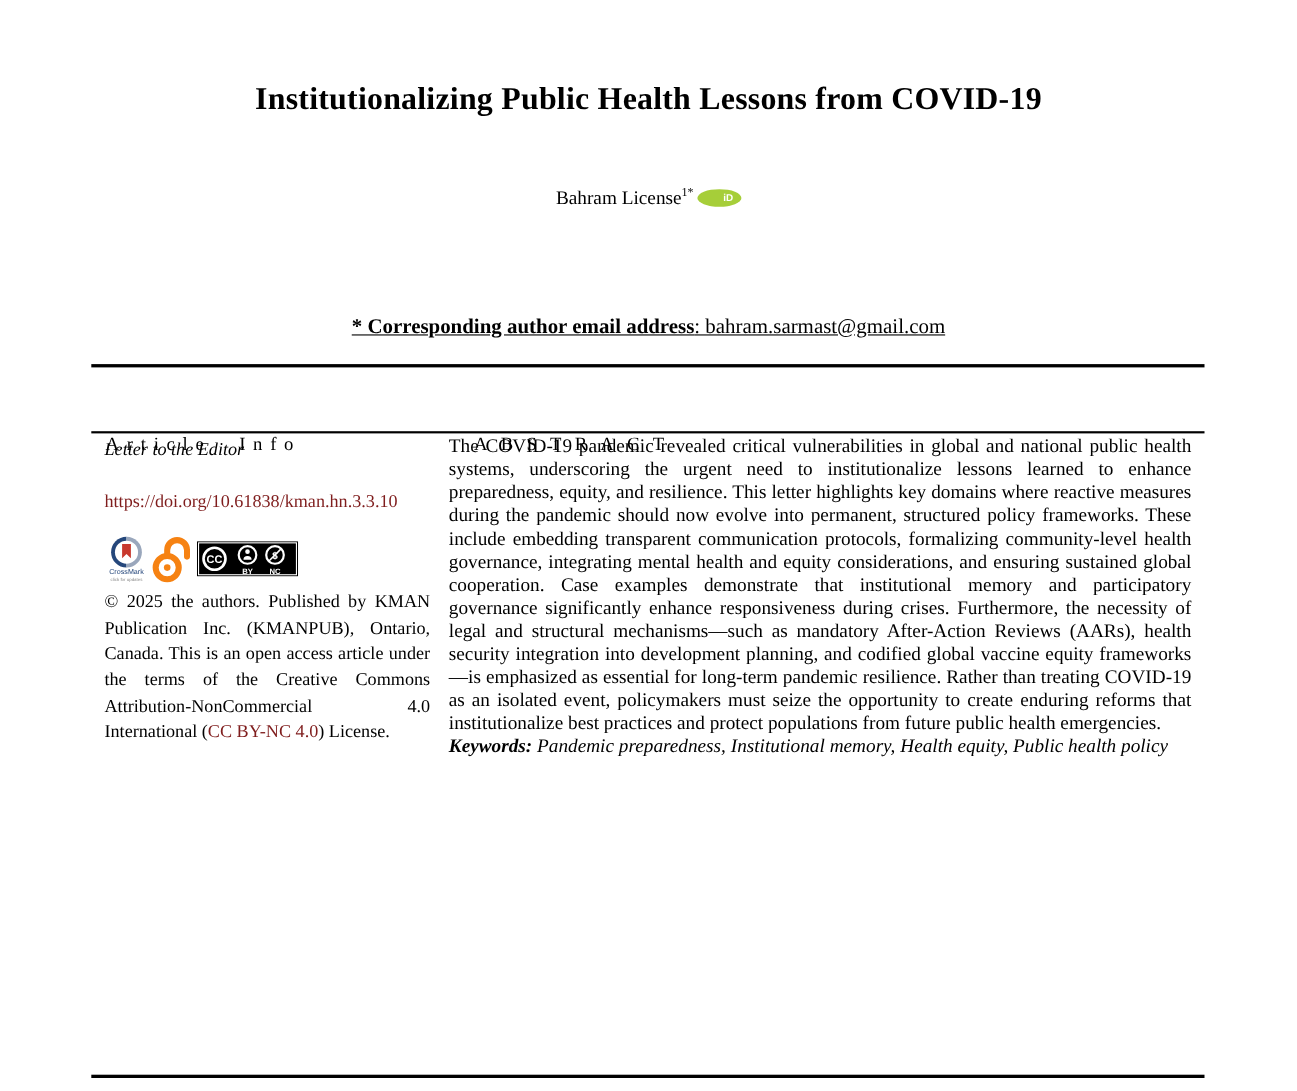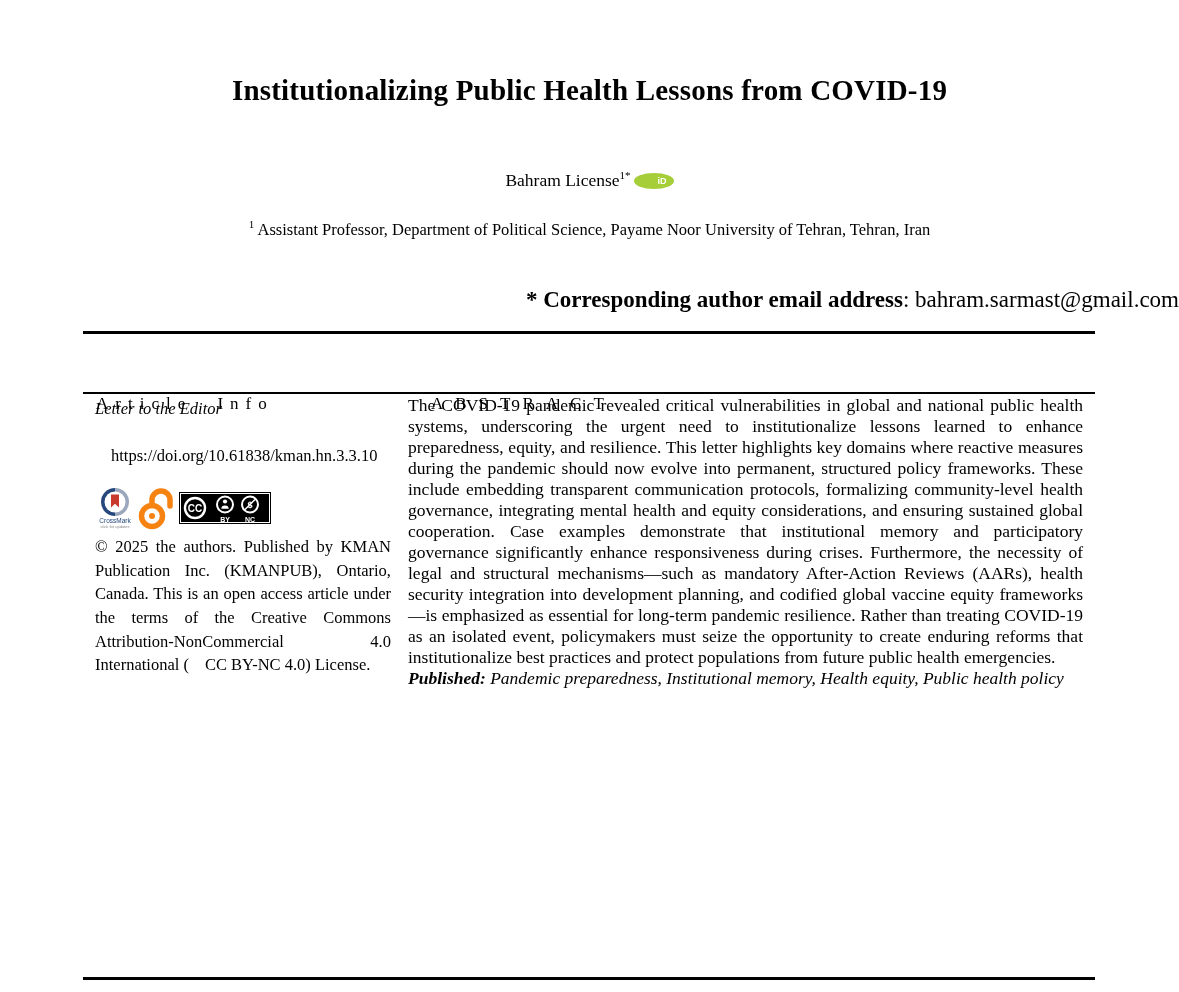--- a/index.html
+++ b/index.html
@@ -46,22 +46,23 @@
   .affiliation {
     position: absolute;
     top: 218px; left: 0; width: 100%;
     text-align: center;
     font-size: 16.5px;
   }
   .affiliation sup { font-size: 11px; }
   .corresponding {
     position: absolute;
     top: 287px; left: 0; width: 100%;
-    text-align: right;
-    font-size: 23px;
+    text-align: center;
+    font-size: 19px;
+    text-decoration: underline;
   }
   .rule {
     position: absolute;
     left: 83px; width: 1012px;
     background: #000000;
   }
   .rule1 { top: 331px; height: 2.5px; }
   .rule2 { top: 392px; height: 1.5px; }
   .rule3 { top: 977px; height: 2.5px; }
   .col-header {
@@ -78,21 +79,21 @@
     top: 397px; left: 95px; width: 296px;
     font-size: 16.5px;
     line-height: 23.6px;
     text-align: justify;
   }
   .info-col p { margin: 0; }
   .gap { height: 23px; }
   .b { font-weight: bold; }
   .i { font-style: italic; }
   .bi { font-weight: bold; font-style: italic; }
-  .link { color: #000000; text-decoration: none; cursor: pointer; margin-left: 16px; }
+  .link { color: #7f1d1d; text-decoration: none; cursor: pointer; }
   .badges {
     display: flex;
     align-items: center;
     gap: 3px;
     margin-top: 18px;
     margin-bottom: 4px;
     height: 46px;
   }
   .crossmark {
     display: inline-flex;
@@ -126,23 +127,20 @@
 <body>
 
 <div class="page">
 
   <h1 class="title">Institutionalizing Public Health Lessons from COVID-19</h1>
 
   <div class="author-line">
     <span>Bahram License</span><sup>1*</sup><span class="orcid">iD</span>
   </div>
 
-  <div class="affiliation">
-    <sup>1</sup><span> Assistant Professor, Department of Political Science, Payame Noor University of Tehran, Tehran, Iran</span>
-  </div>
 
   <div class="corresponding">
     <span class="b">* Corresponding author email address</span><span>: bahram.sarmast@gmail.com</span>
   </div>
 
   <div class="rule rule1"></div>
 
   <div class="col-header info-header">Article Info</div>
   <div class="col-header abstract-header">ABSTRACT</div>
 
@@ -189,18 +187,18 @@
           <text x="71" y="29.5" font-size="7" font-weight="bold" fill="#ffffff" text-anchor="middle">NC</text>
         </svg>
       </span>
     </div>
 
     <p><span>© 2025 the authors. Published by KMAN Publication Inc. (KMANPUB), Ontario, Canada. This is an open access article under the terms of the Creative Commons Attribution-NonCommercial 4.0 International (</span><a class="link">CC BY-NC 4.0</a><span>) License.</span></p>
   </div>
 
   <div class="abstract-col">
     <p>The COVID-19 pandemic revealed critical vulnerabilities in global and national public health systems, underscoring the urgent need to institutionalize lessons learned to enhance preparedness, equity, and resilience. This letter highlights key domains where reactive measures during the pandemic should now evolve into permanent, structured policy frameworks. These include embedding transparent communication protocols, formalizing community-level health governance, integrating mental health and equity considerations, and ensuring sustained global cooperation. Case examples demonstrate that institutional memory and participatory governance significantly enhance responsiveness during crises. Furthermore, the necessity of legal and structural mechanisms—such as mandatory After-Action Reviews (AARs), health security integration into development planning, and codified global vaccine equity frameworks—is emphasized as essential for long-term pandemic resilience. Rather than treating COVID-19 as an isolated event, policymakers must seize the opportunity to create enduring reforms that institutionalize best practices and protect populations from future public health emergencies.</p>
-    <p><span class="bi">Published:</span><span class="i"> Pandemic preparedness, Institutional memory, Health equity, Public health policy</span></p>
+    <p><span class="bi">Keywords:</span><span class="i"> Pandemic preparedness, Institutional memory, Health equity, Public health policy</span></p>
   </div>
 
   <div class="rule rule3"></div>
 
 </div>
 
 </body></html>

